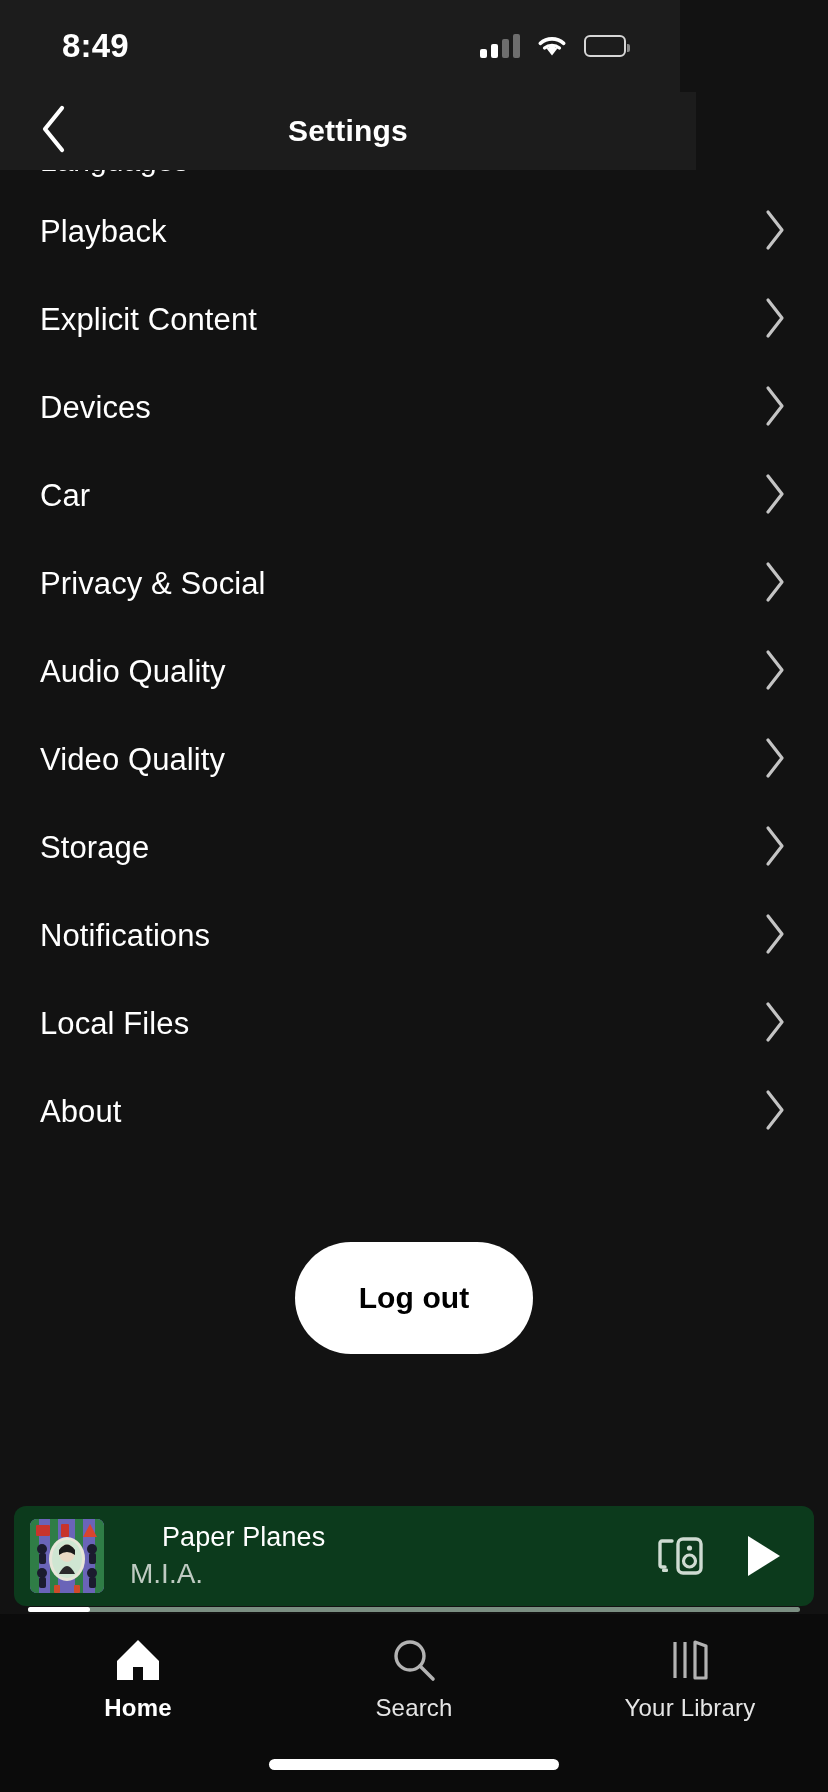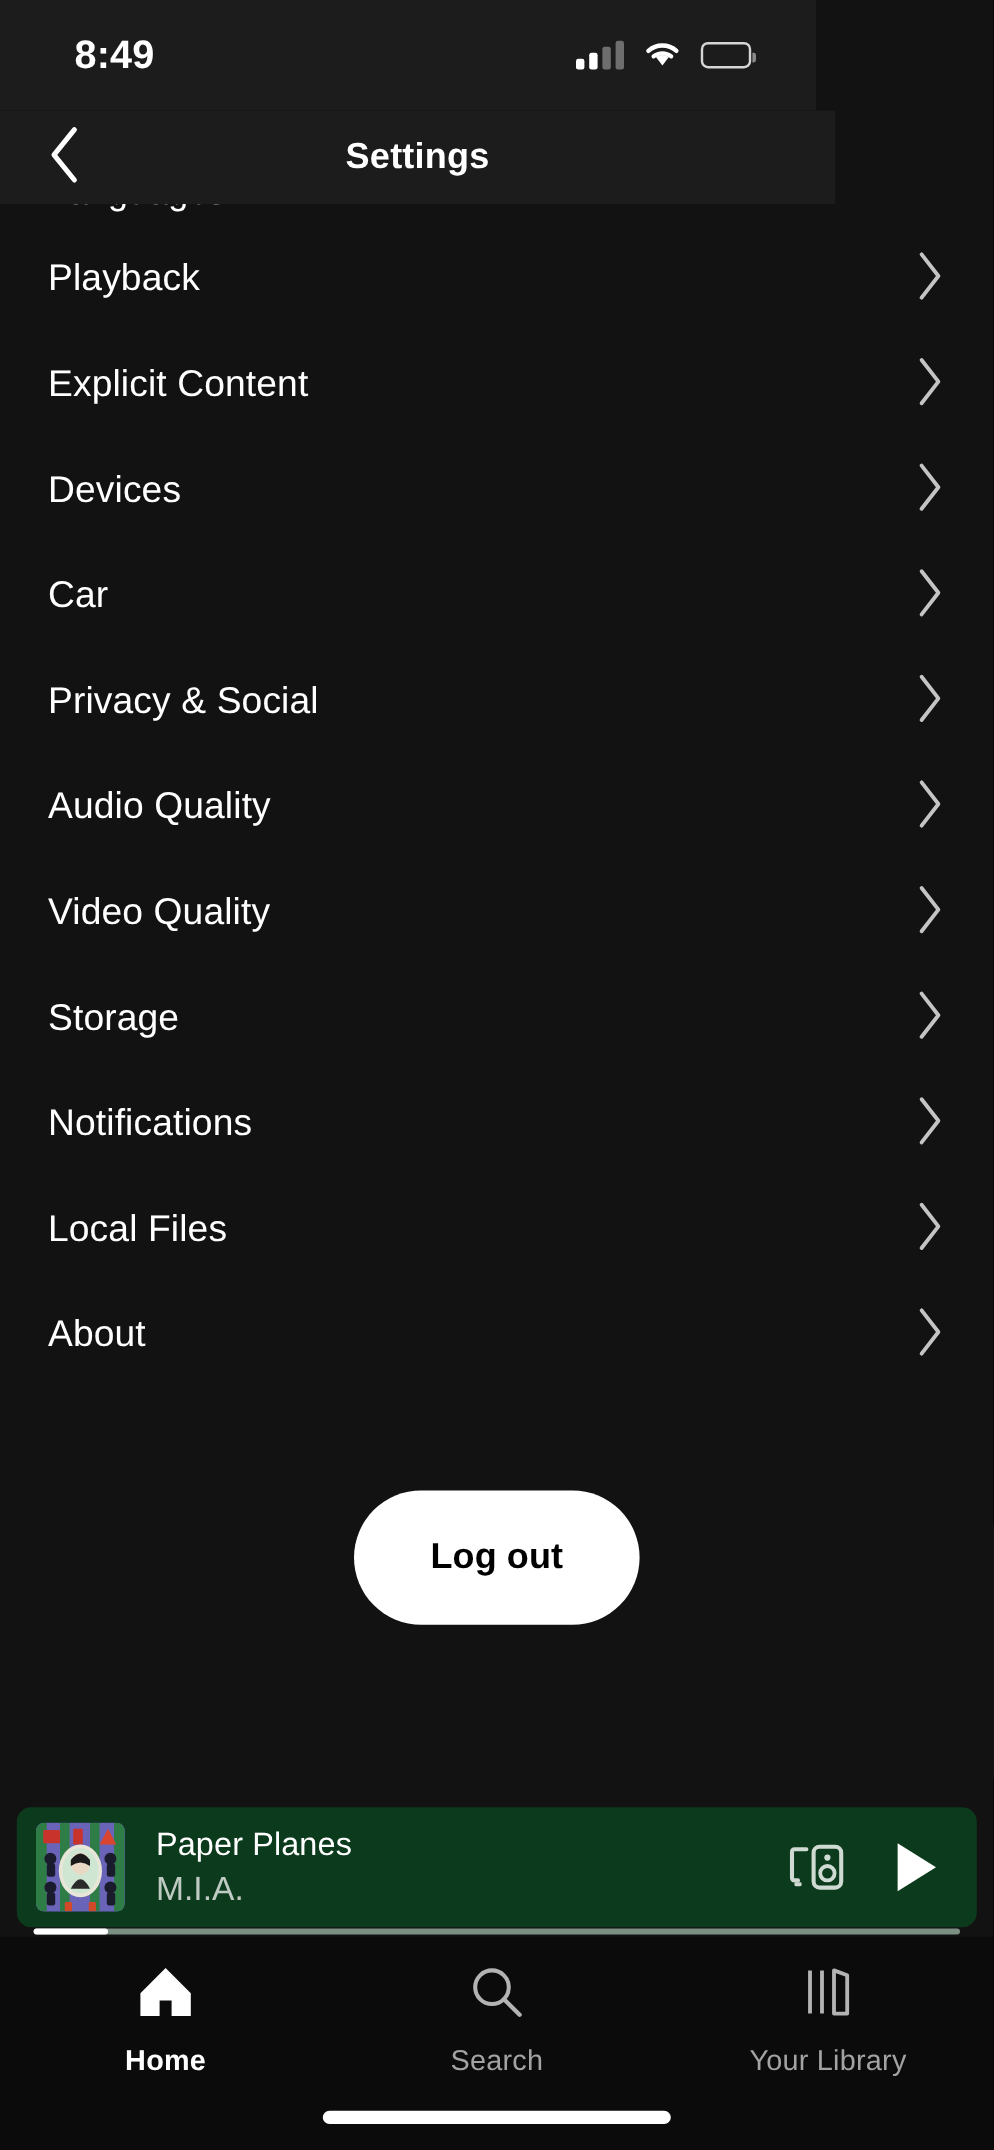--- a/index.html
+++ b/index.html
@@ -103,21 +103,21 @@
     display:flex; align-items:center; padding:0 16px;
     z-index:20;
   }
   .art {
     width:74px; height:74px; border-radius:7px; flex:none;
     overflow:hidden; background:#5b56a8; position:relative;
   }
   .np-text { margin-left:26px; flex:1; min-width:0; }
   .np-title {
     color:#fff; font-size:27px; font-weight:500; letter-spacing:.1px;
-    white-space:nowrap; overflow:hidden; text-overflow:ellipsis;
+    white-space:nowrap; overflow:hidden; text-overflow:ellipsis;margin-left:32px;
   }
   .np-artist {
     color:#bfcbc2; font-size:28px; font-weight:400; margin-top:5px;
     white-space:nowrap; overflow:hidden; text-overflow:ellipsis;
   }
   .np-actions { display:flex; align-items:center; gap:38px; padding-right:14px; }
   .np-btn { display:flex; align-items:center; justify-content:center; }
 
   .np-progress {
     position:absolute; left:28px; bottom:180px;
@@ -130,24 +130,24 @@
   }
 
   
   .tabbar {
     position:absolute; left:0; bottom:0; width:828px; height:178px;
     background:#0b0b0b;
     display:flex; align-items:flex-start; justify-content:space-around;
     padding-top:22px;
     z-index:20;
   }
-  .tab { width:240px; display:flex; flex-direction:column; align-items:center; gap:20px; }
+  .tab { width:240px; display:flex; flex-direction:column; align-items:center; gap:10px; }
   .tab-label { font-size:24px; letter-spacing:.2px; }
   .tab.active .tab-label { color:#fff; font-weight:600; }
-  .tab.inactive .tab-label { color:#a3a3a3; font-weight:400;text-align:right; }
+  .tab.inactive .tab-label { color:#e5e5e5; font-weight:400;text-align:right; }
   .tab-icon { height:48px; display:flex; align-items:center; justify-content:center; }
 
   .home-indicator {
     position:absolute; left:50%; transform:translateX(-50%);
     bottom:22px; width:290px; height:11px;
     background:#fff; border-radius:8px; z-index:25;
   }
 </style>
 </head>
 <body>

